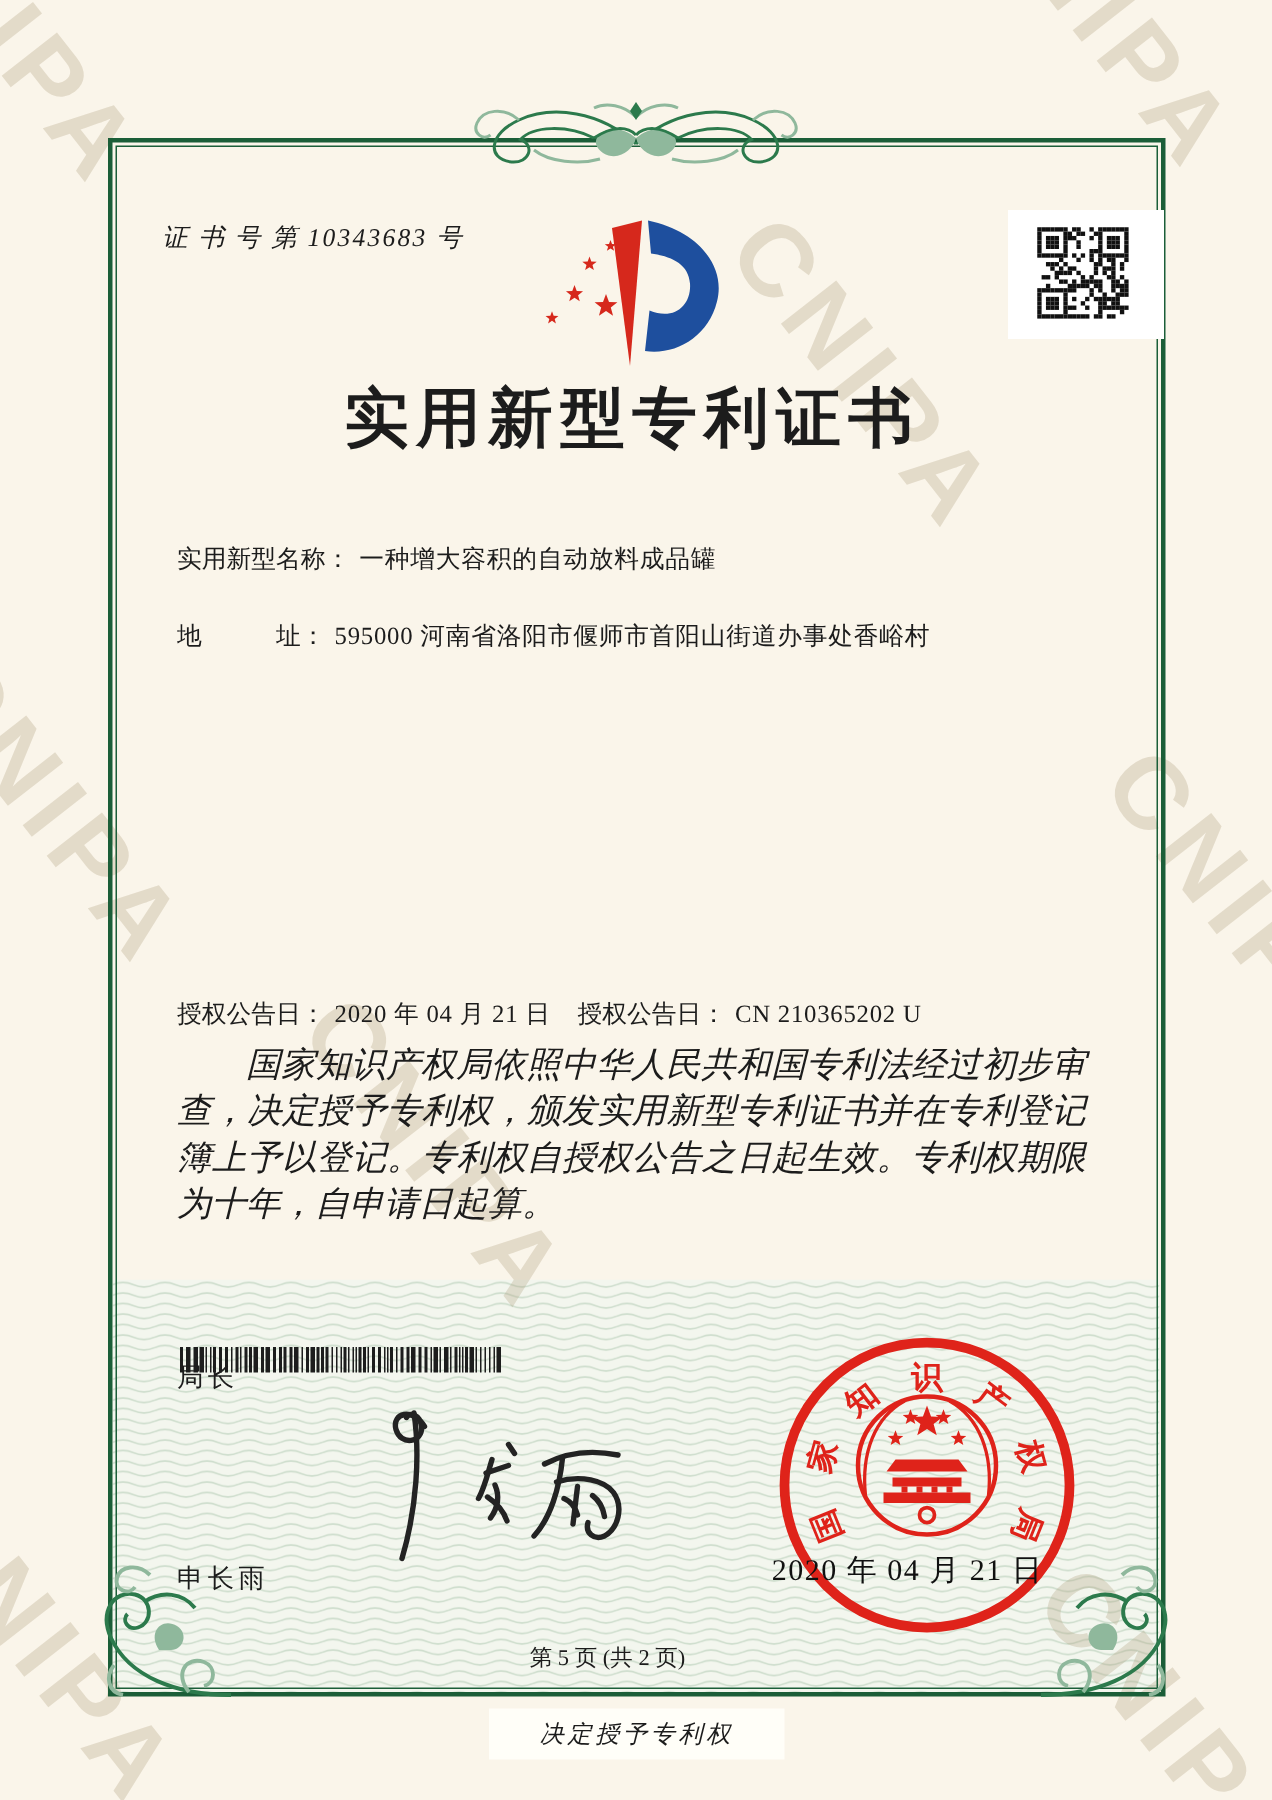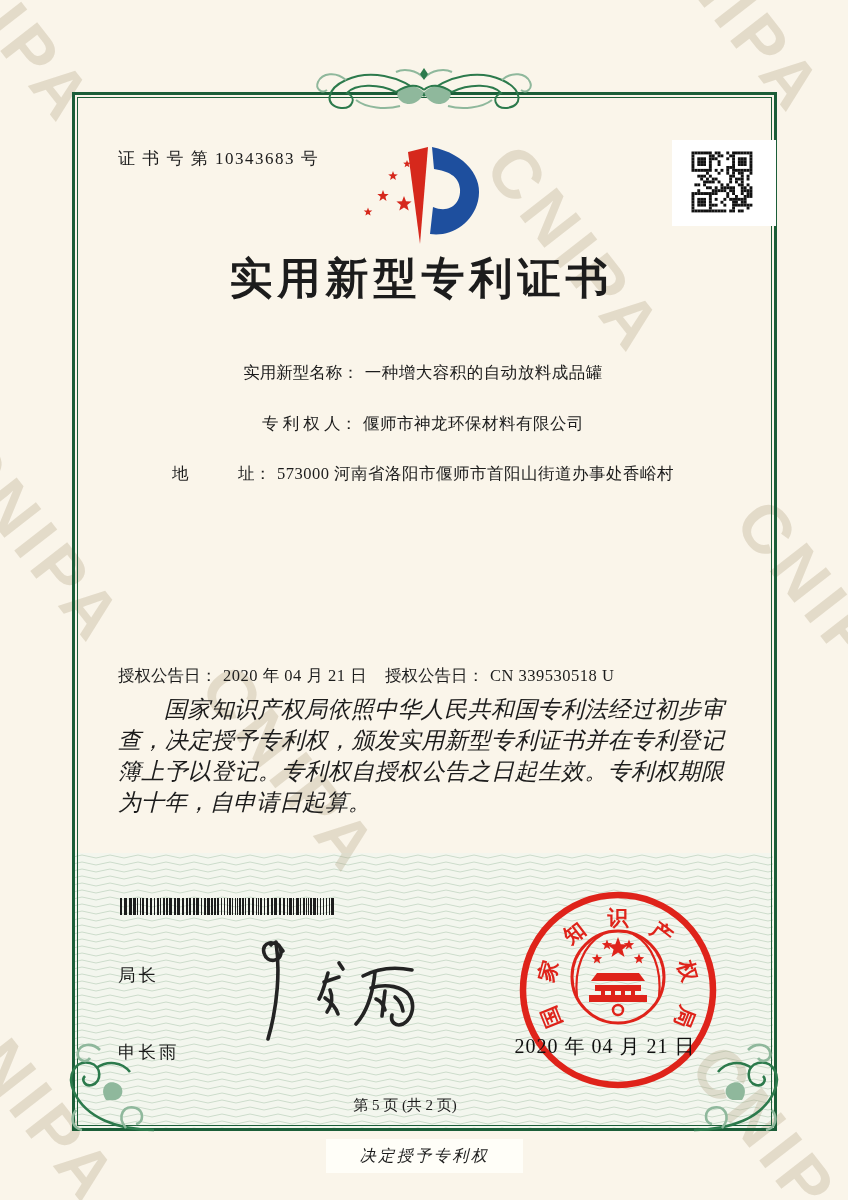--- a/index.html
+++ b/index.html
@@ -23,43 +23,43 @@
   .frame{
     left:72px;top:92px;width:699px;height:1033px;
     border:3px solid #1b5e38;z-index:3;
   }
   .frame::after{
     content:'';position:absolute;inset:2px;border:1px solid #1b5e38;
   }
   .ornament{z-index:4;}
   
   .content{z-index:5;}
-  .cert-no{left:118px;top:147px;font-size:17px;letter-spacing:1.5px;}
+  .cert-no{left:108px;top:147px;font-size:17px;letter-spacing:1.5px;font-style:italic;}
   .logo{left:358px;top:144px;}
   .qr-patch{left:672px;top:140px;width:104px;height:86px;background:#ffffff;}
   .qr{left:688px;top:148px;}
   .title{
     left:72px;top:250px;width:699px;text-align:center;
     font-size:43px;font-weight:bold;letter-spacing:5px;
   }
-  .fields{left:118px;top:362px;width:610px;font-size:16.5px;text-align:center;}
+  .fields{left:118px;top:362px;width:610px;font-size:16.5px;}
   .frow{height:50.5px;white-space:nowrap;}
   .flabel{white-space:pre;}
   .fvalue{margin-left:6px;letter-spacing:0.5px;}
   .grant{left:118px;top:665px;width:640px;font-size:16.5px;white-space:nowrap;}
   .grant .pair2{position:absolute;left:267px;top:0;}
   .bodytext{
     left:118px;top:694px;width:606px;font-size:23px;line-height:31px;
     text-align:justify;font-style:italic;
   }
   .bodytext p{margin:0;text-indent:2em;}
   .barcode{left:120px;top:898px;height:17px;display:flex;align-items:stretch;z-index:5;}
   .barcode span{display:block;height:17px;background:#1d1d1d;}
   .signoff{left:118px;font-size:17.5px;letter-spacing:3px;z-index:6;}
-  .sig-title{top:963px;font-family:Liberation Serif, serif;}
+  .sig-title{top:906px;font-family:Liberation Serif, serif;}
   .sig-name{top:1040px;}
   .signature{left:235px;top:935px;z-index:6;}
   .seal{left:513px;top:885px;z-index:6;}
   .seal-date{
     left:505px;top:1033px;width:200px;text-align:center;
     font-size:20px;letter-spacing:1px;color:#101010;z-index:7;
   }
   .page-info{left:50px;top:1096px;width:710px;text-align:center;font-size:15px;z-index:5;}
   .footer-patch{
     left:326px;top:1139px;width:197px;height:34px;background:#fffef8;z-index:5;
@@ -370,28 +370,27 @@
       <rect x="44.1" y="61.5" width="2.9" height="2.9"></rect>
       <rect x="49.9" y="61.5" width="2.9" height="2.9"></rect>
       <rect x="52.8" y="61.5" width="2.9" height="2.9"></rect>
     </g>
 </svg>
 
 <div class="abs content title">实用新型专利证书</div>
 
 <div class="abs content fields">
   <div class="frow"><span class="flabel">实用新型名称：</span><span class="fvalue">一种增大容积的自动放料成品罐</span></div>
-  <div class="frow"><span class="flabel">专 利 权 人：</span><span class="fvalue">偃师市神龙环保材料有限公司</span></div>
-  <div class="frow"><span class="flabel">地　　　址：</span><span class="fvalue">573000 河南省洛阳市偃师市首阳山街道办事处香峪村</span></div>
+  <div class="frow"><span class="flabel">地　　　址：</span><span class="fvalue">595000 河南省洛阳市偃师市首阳山街道办事处香峪村</span></div>
 </div>
 
 <div class="abs content grant">
   <span>授权公告日：</span><span class="fvalue">2020 年 04 月 21 日</span>
   <span class="pair2">
-    <span>授权公告日：</span><span class="fvalue">CN 339530518 U</span>
+    <span>授权公告日：</span><span class="fvalue">CN 210365202 U</span>
   </span>
 </div>
 
 <div class="abs content bodytext">
   <p>国家知识产权局依照中华人民共和国专利法经过初步审查，决定授予专利权，颁发实用新型专利证书并在专利登记簿上予以登记。专利权自授权公告之日起生效。专利权期限为十年，自申请日起算。</p>
 </div>
 
 <div class="abs barcode" id="barcode">
     <span style="width: 2px; margin-right: 2px;"></span>
     <span style="width: 3px; margin-right: 2px;"></span>

